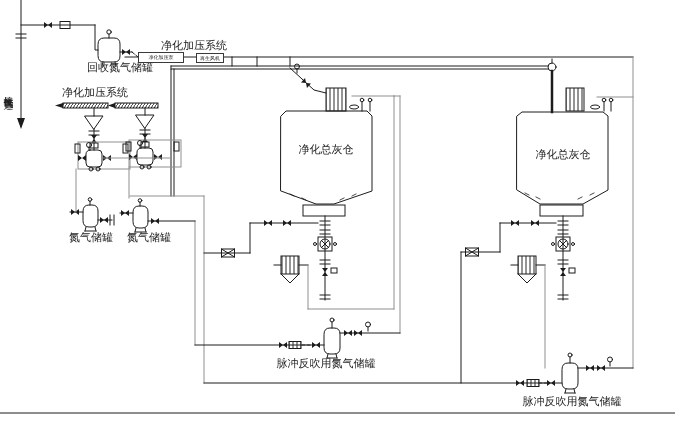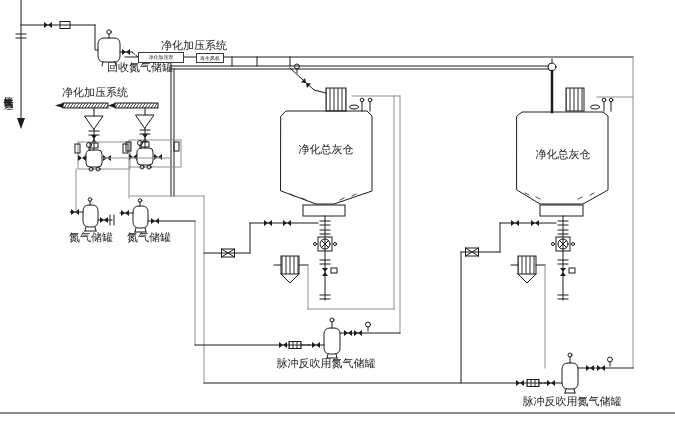--- a/index.html
+++ b/index.html
@@ -289,21 +289,21 @@
     <use href="#bt" x="155" y="221"></use>
   </g>
 
   <g stroke="#1c1c1c" stroke-width="1">
     <line x1="0" y1="413" x2="675" y2="413"></line>
   </g>
 </svg>
 
 <div class="lbl-v" style="left:2px;top:88px;height:72px;">接氮气管道</div>
 
-<div class="lbl" style="left:94px;top:61px;width:92px;">回收氮气储罐</div>
+<div class="lbl" style="left:74px;top:61px;width:92px;">回收氮气储罐</div>
 
 <div class="lbl" style="left:148px;top:39px;width:92px;">净化加压系统</div>
 
 <div class="tinybox" style="left:138px;top:52px;width:44px;height:9px;">净化加压泵</div>
 
 <div class="tinybox" style="left:196px;top:53px;width:26px;height:8px;">再生风机</div>
 
 <div class="lbl" style="left:46px;top:86px;width:98px;">净化加压系统</div>
 
 <div class="lbl" style="left:64px;top:231px;width:54px;">氮气储罐</div>

